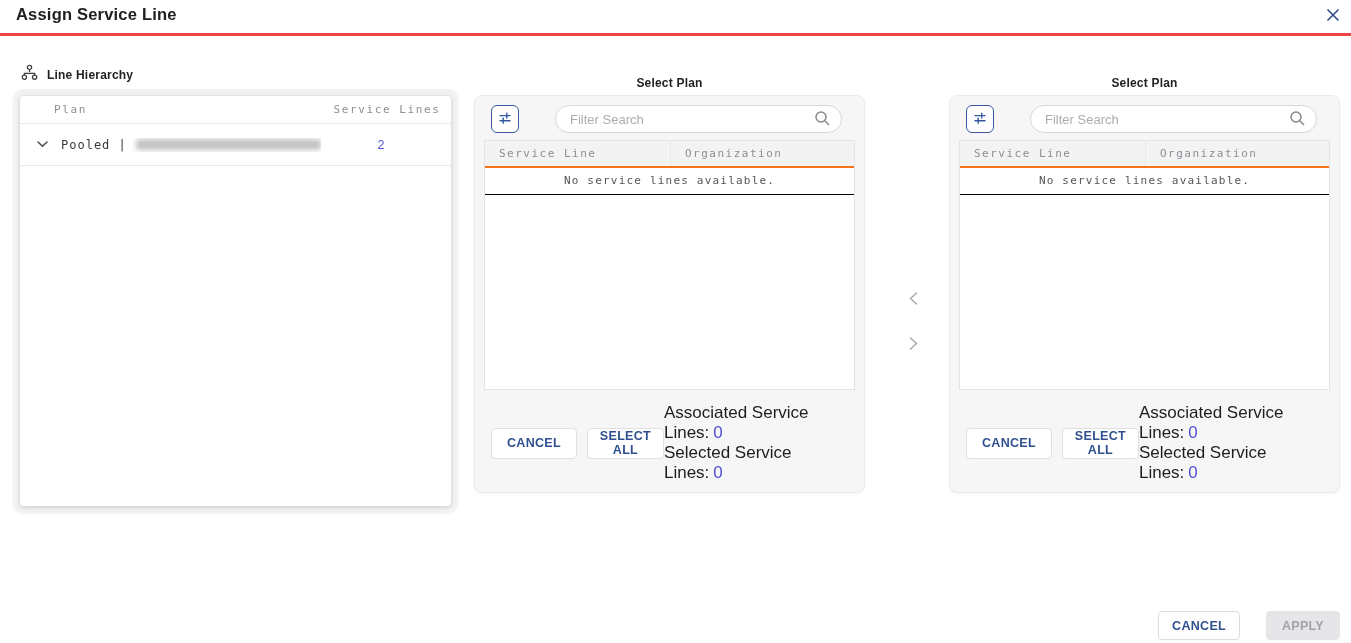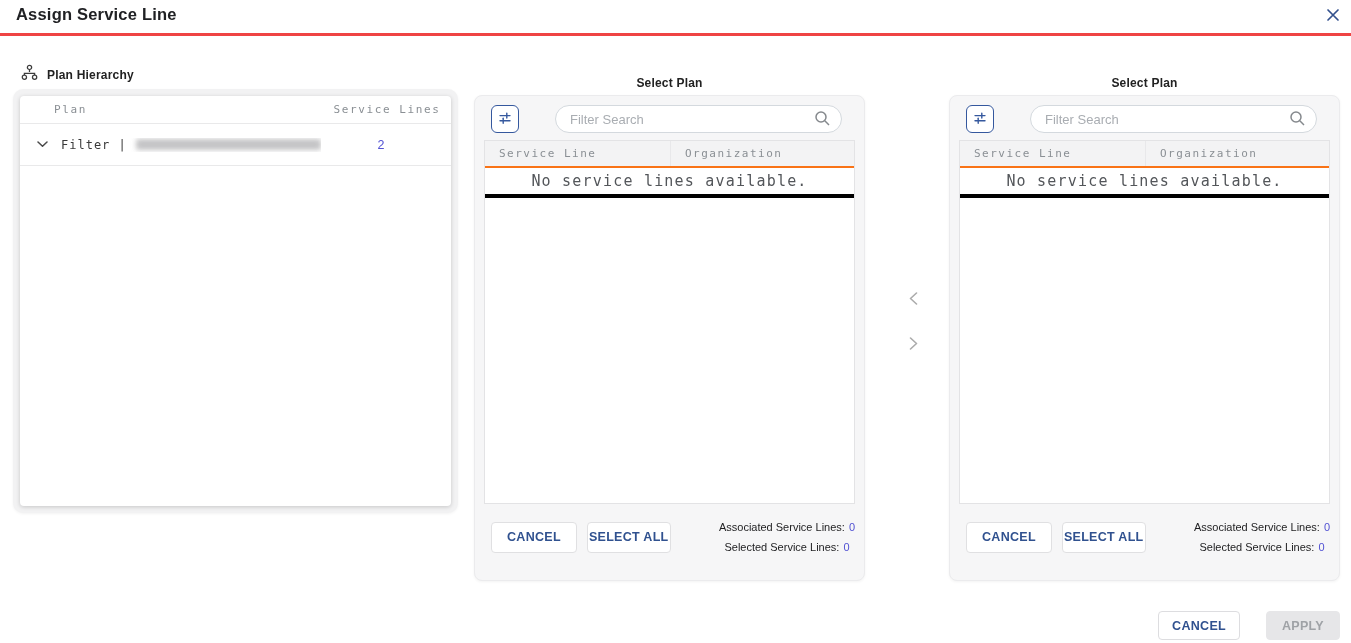--- a/index.html
+++ b/index.html
@@ -28,40 +28,40 @@
   .plan-row .expander{margin-left:15px;margin-right:11px;border:none;background:transparent;padding:2px;cursor:pointer;display:flex;align-items:center;}
   .plan-row .lbl{font-family:"DejaVu Sans Mono",monospace;font-size:12px;letter-spacing:1px;color:#3a3a3a;white-space:nowrap;}
   .redacted-bar{display:inline-block;height:11px;border-radius:2px;background:#b6b6b8;filter:blur(2.5px);opacity:.8;margin-left:9px;}
   .rb-long{width:246px;}
   .rb-short{width:118px;}
   .plan-row .count{width:120px;margin-right:10px;text-align:center;color:#5151d3;font-size:12.5px;font-weight:500;}
 
   
   .panel-title{position:absolute;top:76px;width:391px;text-align:center;font-size:12px;font-weight:700;color:#222;letter-spacing:.2px;}
   .pt-mid{left:474px;}  .pt-right{left:949px;}
-  .select-card{position:absolute;top:95px;width:391px;height:486px;background:#f6f6f7;border:1px solid #ebebed;border-radius:8px;box-sizing:border-box;padding:9px;display:flex;flex-direction:column;box-shadow:0 1px 3px rgba(0,0,0,.05);}
+  .select-card{position:absolute;top:95px;width:391px;height:398px;background:#f6f6f7;border:1px solid #ebebed;border-radius:8px;box-sizing:border-box;padding:9px;display:flex;flex-direction:column;box-shadow:0 1px 3px rgba(0,0,0,.05);}
   .sc-mid{left:474px;}  .sc-right{left:949px;}
   .toolbar{display:flex;align-items:center;height:28px;margin-bottom:7px;}
   .filter-btn{width:28px;height:28px;border:1.5px solid #35589e;border-radius:6px;background:#fff;display:flex;align-items:center;justify-content:center;cursor:pointer;padding:0;box-sizing:border-box;}
   .search-wrap{margin-left:36px;margin-right:13px;flex:1;position:relative;height:28px;}
   .search-wrap input{width:100%;height:100%;border:1px solid #d4d9de;border-radius:14px;padding:0 38px 0 14px;font-size:13px;color:#333;background:#fff;box-sizing:border-box;outline:none;font-family:"Liberation Sans",sans-serif;}
   .search-wrap input::placeholder{color:#a9adb2;}
   .search-icon{position:absolute;right:11px;top:5px;pointer-events:none;}
   .sl-table{background:#fff;border:1px solid #e3e3e5;height:364px;display:flex;flex-direction:column;box-sizing:border-box;}
   .sl-thead{display:flex;align-items:stretch;height:25px;background:#f3f3f4;border-bottom:2px solid #f97316;
     font-family:"DejaVu Sans Mono",monospace;font-size:11px;letter-spacing:1.5px;color:#8a8f94;flex:0 0 auto;}
   .sl-thead .c1{width:186px;padding-left:14px;box-sizing:border-box;border-right:1px solid #e8e8ea;display:flex;align-items:center;}
   .sl-thead .c2{padding-left:14px;display:flex;align-items:center;}
-  .sl-empty{height:26px;line-height:26px;text-align:center;border-bottom:4px solid #000000;
-    font-family:"DejaVu Sans Mono",monospace;font-size:15px;letter-spacing:1.2px;color:#53565a;flex:0 0 auto;}
+  .sl-empty{height:26px;line-height:26px;text-align:center;border-bottom:1px solid #000000;
+    font-family:"DejaVu Sans Mono",monospace;font-size:11px;letter-spacing:1.2px;color:#53565a;flex:0 0 auto;}
   .panel-footer{margin-top:13px;display:flex;align-items:center;}
   .btn-outline{height:31px;background:#fff;border:1px solid #e0e0e2;border-radius:4px;color:#30518f;font-weight:700;font-size:12.5px;letter-spacing:.3px;cursor:pointer;}
   .btn-cancel-sm{padding:0 15px;margin-right:3px;}
   .btn-selectall{padding:0 1px;}
-  .counts{margin-left:auto;text-align:center;font-size:11px;color:#1d1d1f;line-height:20px;}
+  .counts{margin-left:auto;text-align:left;font-size:17px;color:#1d1d1f;line-height:20px;}
   .counts .val{color:#5151d3;margin-left:4px;}
 
   
   .move-buttons{position:absolute;left:894px;top:288px;display:flex;flex-direction:column;gap:21px;align-items:center;}
   .move-btn{width:24px;height:24px;border:none;background:transparent;cursor:pointer;display:flex;align-items:center;justify-content:center;padding:0;}
 
   
   .dialog-actions{position:absolute;right:11px;top:611px;display:flex;gap:19px;}
   .btn-cancel-main{height:29px;padding:0 13px;background:#fff;border:1px solid #dddde0;border-radius:4px;color:#30518f;font-weight:700;font-size:12.5px;letter-spacing:.3px;cursor:pointer;}
   .btn-apply{height:29px;padding:5px 15px;background:#e6e6e8;border:1px solid #e6e6e8;border-radius:4px;color:#9fa2a6;font-weight:700;font-size:12.5px;letter-spacing:.3px;cursor:default;}
@@ -84,38 +84,38 @@
 
   <div class="plan-section-label">
     <span>
       <svg width="17" height="17" viewBox="0 0 16 16" fill="none" stroke="#3c3c3c" stroke-width="1.2">
         <circle cx="8" cy="3.2" r="2"></circle>
           <circle cx="3.2" cy="12.4" r="2"></circle>
           <circle cx="12.8" cy="12.4" r="2"></circle>
         <path d="M8 5.2 V7.6 M3.2 10.4 V8.8 H12.8 V10.4 M8 7.6 H8"></path>
       </svg>
     </span>
-    <span class="txt">Plan Hierarchy</span>
+    <span class="txt">Line Hierarchy</span>
   </div>
 
   <div class="left-card">
     <div class="left-inner">
       <div class="plan-thead">
         <span class="c1">Plan</span>
         <span class="c2">Service Lines</span>
       </div>
 
       <div class="plan-row">
         <span class="label-wrap">
           <button class="expander">
             <svg width="11" height="7" viewBox="0 0 11 7">
                 <polyline points="1,1 5.5,5.3 10,1" fill="none" stroke="#4a4a4a" stroke-width="1.5" stroke-linecap="round" stroke-linejoin="round"></polyline>
               </svg>
           </button>
-          <span class="lbl">Filter |</span>
+          <span class="lbl">Pooled |</span>
           <span class="redacted-bar rb-long"></span>
         </span>
         <span class="count">2</span>
       </div>
 
     </div>
   </div>
 
   <div class="panel-title pt-mid">Select Plan</div>
   <div class="select-card sc-mid">

